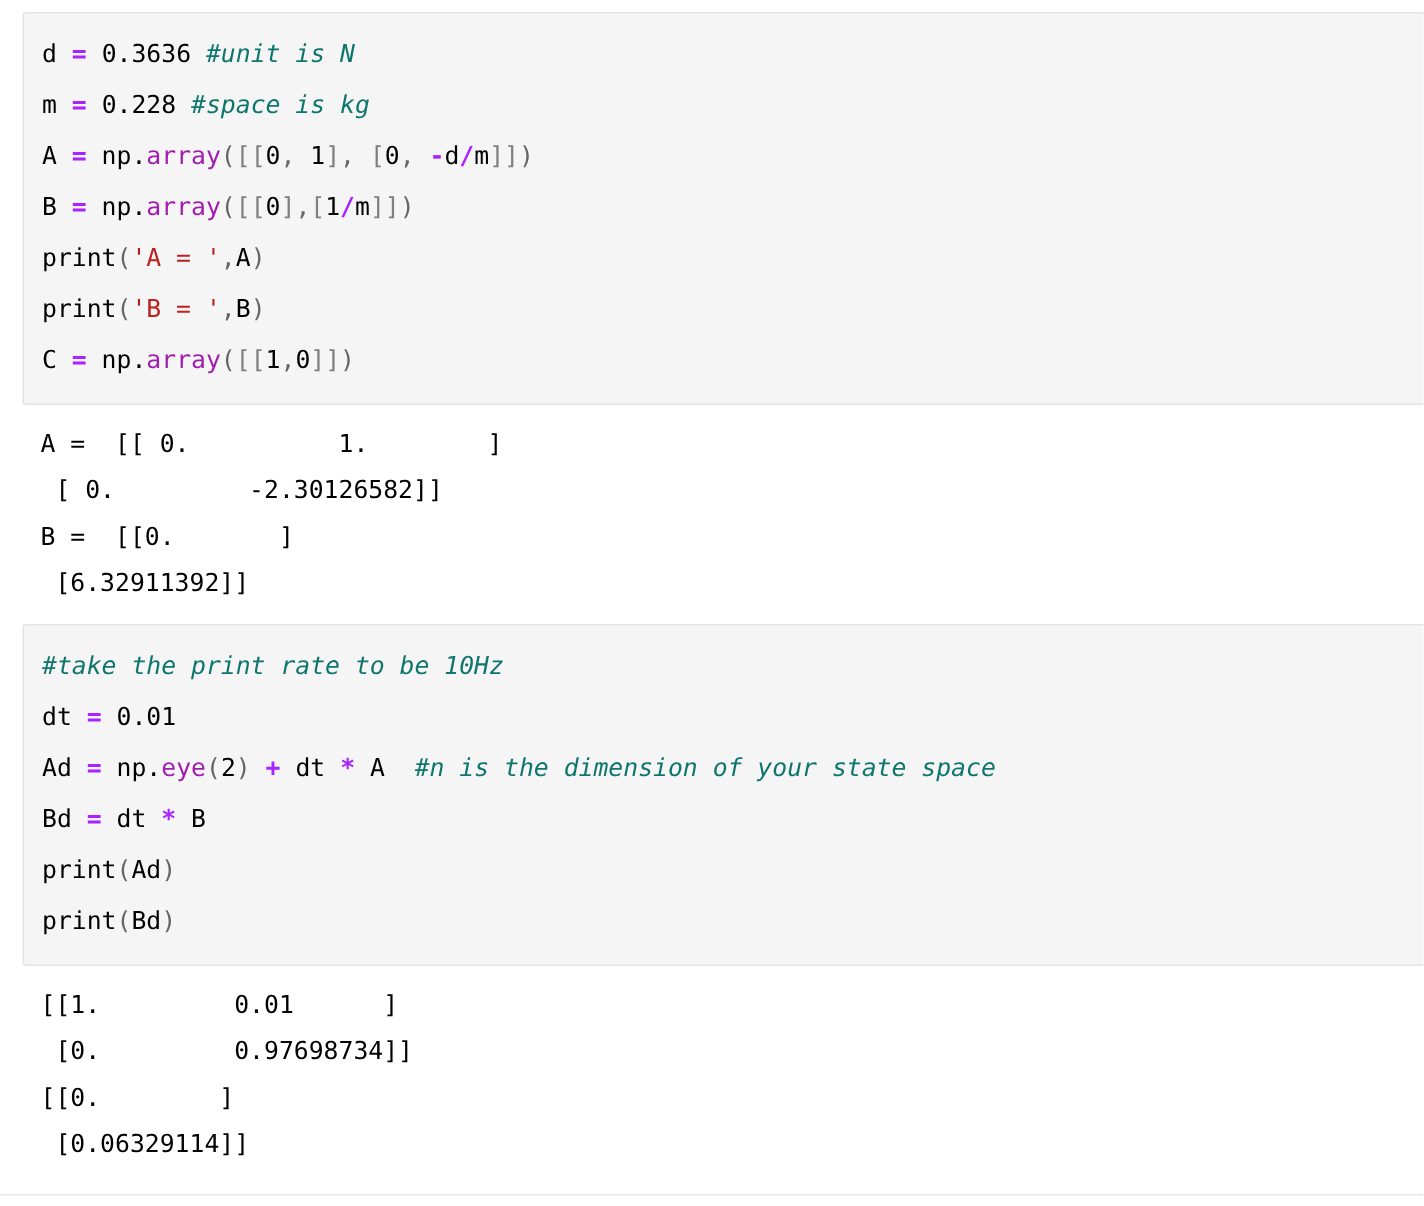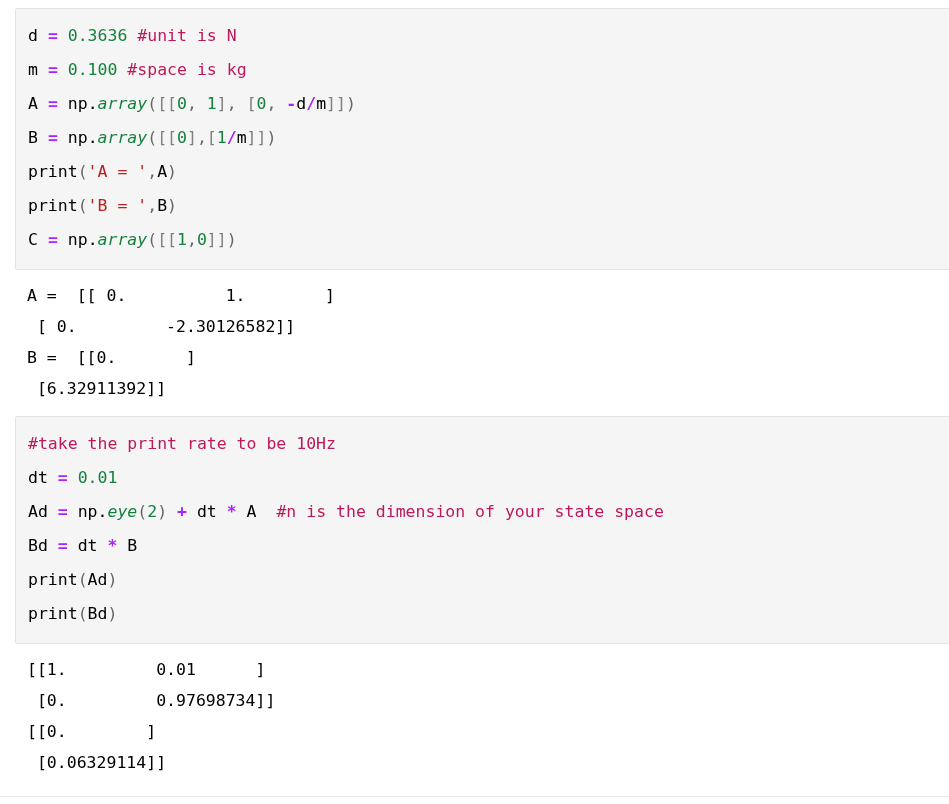--- a/index.html
+++ b/index.html
@@ -61,33 +61,33 @@
     border: 0;
     border-top: 1px solid #e8e8e8;
     margin: 14px 0 0 0;
     width: 949px;
   }
 
   
   .tok-name     { color: #000000; }
   .tok-op       { color: #aa22ff; font-weight: bold; }
   .tok-punct    { color: #666666; }
-  .tok-num      { color: #15803d; margin-top: 32px; }
+  .tok-num      { color: #000000; margin-top: 32px; }
   .tok-str      { color: #ba2121; }
-  .tok-comment  { color: #be185d; }
-  .tok-func     { color: #15803d; font-style: italic; }
+  .tok-comment  { color: #0f766e; font-style: italic; }
+  .tok-func     { color: #a21caf; }
   .tok-bracket  { color: #808080; }
 </style>
 </head>
 <body>
 
 <div class="notebook">
     <div class="cell-input">
       <pre><span><span class="tok-name">d </span><span class="tok-op">=</span><span class="tok-name"> </span><span class="tok-num">0.3636</span><span class="tok-name"> </span><span class="tok-comment">#unit is N</span></span>
-<span><span class="tok-name">m </span><span class="tok-op">=</span><span class="tok-name"> </span><span class="tok-num">0.100</span><span class="tok-name"> </span><span class="tok-comment">#space is kg</span></span>
+<span><span class="tok-name">m </span><span class="tok-op">=</span><span class="tok-name"> </span><span class="tok-num">0.228</span><span class="tok-name"> </span><span class="tok-comment">#space is kg</span></span>
 <span><span class="tok-name">A </span><span class="tok-op">=</span><span class="tok-name"> np</span><span class="tok-name">.</span><span class="tok-func">array</span><span class="tok-punct">(</span><span class="tok-bracket">[[</span><span class="tok-num">0</span><span class="tok-punct">, </span><span class="tok-num">1</span><span class="tok-bracket">]</span><span class="tok-punct">, </span><span class="tok-bracket">[</span><span class="tok-num">0</span><span class="tok-punct">, </span><span class="tok-op">-</span><span class="tok-name">d</span><span class="tok-op">/</span><span class="tok-name">m</span><span class="tok-bracket">]]</span><span class="tok-punct">)</span></span>
 <span><span class="tok-name">B </span><span class="tok-op">=</span><span class="tok-name"> np</span><span class="tok-name">.</span><span class="tok-func">array</span><span class="tok-punct">(</span><span class="tok-bracket">[[</span><span class="tok-num">0</span><span class="tok-bracket">]</span><span class="tok-punct">,</span><span class="tok-bracket">[</span><span class="tok-num">1</span><span class="tok-op">/</span><span class="tok-name">m</span><span class="tok-bracket">]]</span><span class="tok-punct">)</span></span>
 <span><span class="tok-name">print</span><span class="tok-punct">(</span><span class="tok-str">'A = '</span><span class="tok-punct">,</span><span class="tok-name">A</span><span class="tok-punct">)</span></span>
 <span><span class="tok-name">print</span><span class="tok-punct">(</span><span class="tok-str">'B = '</span><span class="tok-punct">,</span><span class="tok-name">B</span><span class="tok-punct">)</span></span>
 <span><span class="tok-name">C </span><span class="tok-op">=</span><span class="tok-name"> np</span><span class="tok-name">.</span><span class="tok-func">array</span><span class="tok-punct">(</span><span class="tok-bracket">[[</span><span class="tok-num">1</span><span class="tok-punct">,</span><span class="tok-num">0</span><span class="tok-bracket">]]</span><span class="tok-punct">)</span></span></pre>
     </div>
     <div class="cell-output">
       <pre>A =  [[ 0.          1.        ]
  [ 0.         -2.30126582]]
 B =  [[0.       ]

